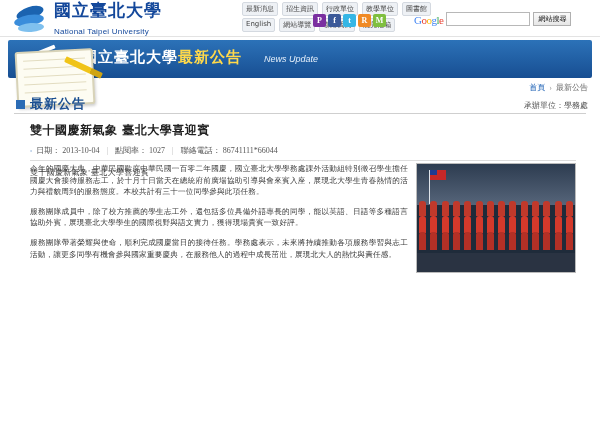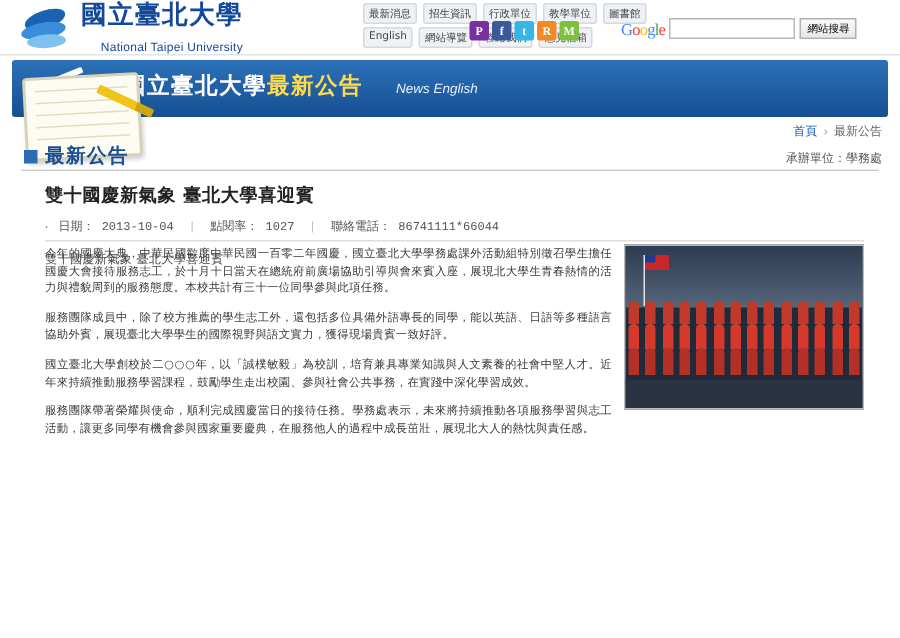--- a/index.html
+++ b/index.html
@@ -70,21 +70,20 @@
     font-weight: bold;
     color: #14489b;
     letter-spacing: 1px;
     line-height: 17px;
   }
   .logo-text-en {
     font-size: 8px;
     color: #14489b;
     letter-spacing: 0.2px;
     margin-top: 8px;
-    text-align: right;
   }
 
   .top-menu {
     position: absolute;
     left: 242px;
     top: 2px;
     font-size: 7px;
     color: #444;
   }
   .top-menu .row {
@@ -243,21 +242,21 @@
     border-radius: 1px;
   }
 
   
   .breadcrumb {
     position: absolute;
     right: 12px;
     top: 82px;
     font-size: 8px;
     color: #666;
-    font-family: Liberation Sans, sans-serif;
+    font-family: Liberation Serif, serif;
   }
   .breadcrumb .home { color: #1a5fb4; }
   .breadcrumb .sep { color: #999; margin: 0 2px; }
 
   
   .section-head {
     position: absolute;
     left: 16px;
     top: 95px;
     display: flex;
@@ -301,21 +300,21 @@
   }
   .art-title {
     font-family: "DejaVu Sans", sans-serif;
     font-size: 12px;
     font-weight: bold;
     color: #222;
     letter-spacing: 0.5px;
   }
   .art-meta {
     margin-top: 5px;
-    font-family: Liberation Mono, monospace;
+    font-family: Liberation Serif, serif;
     font-size: 8px;
     color: #555;
   }
   .art-meta .dot { color: #2b6cb5; margin-right: 2px; }
   .art-meta .sep { margin: 0 5px; color: #bbb; }
   .hr-thin {
     margin-top: 4px;
     width: 546px;
     height: 1px;
     background: #dddddd;
@@ -448,21 +447,21 @@
   </div>
 
   <div class="banner">
     <div class="pen">
       <div class="nib"></div>
       <div class="nib2"></div>
     </div>
     <div class="banner-title-cn">
       <span>國立臺北大學</span><span class="banner-title-hl">最新公告</span>
     </div>
-    <div class="banner-title-en">News English</div>
+    <div class="banner-title-en">News Update</div>
   </div>
 
   <div class="notepad">
     <div class="line"></div>
     <div class="line"></div>
     <div class="line"></div>
     <div class="line"></div>
     <div class="line"></div>
     <div class="pencil"></div>
   </div>
@@ -547,17 +546,16 @@
           <span></span>
           <span></span>
           <span></span>
           <span></span>
           <span></span>
           <span></span>
         </div>
     </div>
     <p>今年的國慶大典，中華民國歡度中華民國一百零二年國慶，國立臺北大學學務處課外活動組特別徵召學生擔任國慶大會接待服務志工，於十月十日當天在總統府前廣場協助引導與會來賓入座，展現北大學生青春熱情的活力與禮貌周到的服務態度。本校共計有三十一位同學參與此項任務。</p>
     <p>服務團隊成員中，除了校方推薦的學生志工外，還包括多位具備外語專長的同學，能以英語、日語等多種語言協助外賓，展現臺北大學學生的國際視野與語文實力，獲得現場貴賓一致好評。</p>
-    <p>國立臺北大學創校於二○○○年，以「誠樸敏毅」為校訓，培育兼具專業知識與人文素養的社會中堅人才。近年來持續推動服務學習課程，鼓勵學生走出校園、參與社會公共事務，在實踐中深化學習成效。</p>
     <p>服務團隊帶著榮耀與使命，順利完成國慶當日的接待任務。學務處表示，未來將持續推動各項服務學習與志工活動，讓更多同學有機會參與國家重要慶典，在服務他人的過程中成長茁壯，展現北大人的熱忱與責任感。</p>
   </div>
 
 </div>
 
 </body></html>

